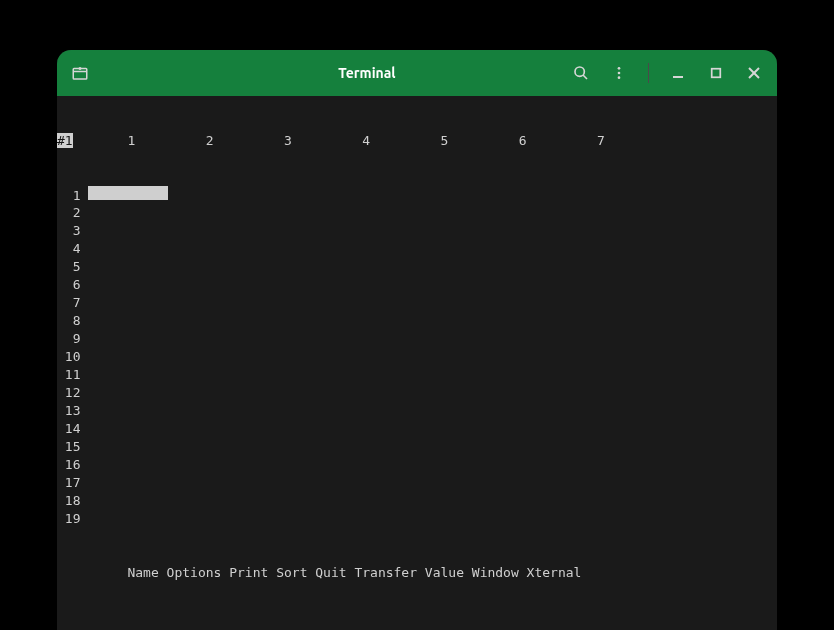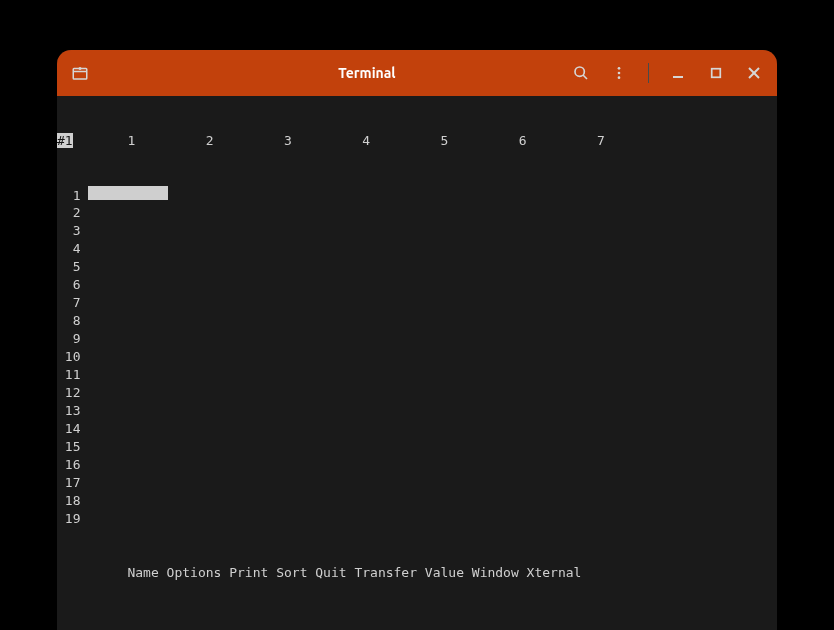--- a/index.html
+++ b/index.html
@@ -19,21 +19,21 @@
       padding-top: 50px;
     }
     .window {
       width: 720px;
       background: #1a1a1a;
       border-radius: 14px;
       overflow: hidden;
     }
     .titlebar {
       height: 46px;
-      background: #c2410c;
+      background: #15803d;
       display: flex;
       align-items: center;
       justify-content: space-between;
       padding: 0 14px;
       gap: 40px;
     }
     .titlebar-left {
       display: flex;
       align-items: center;
       width: 100px;

